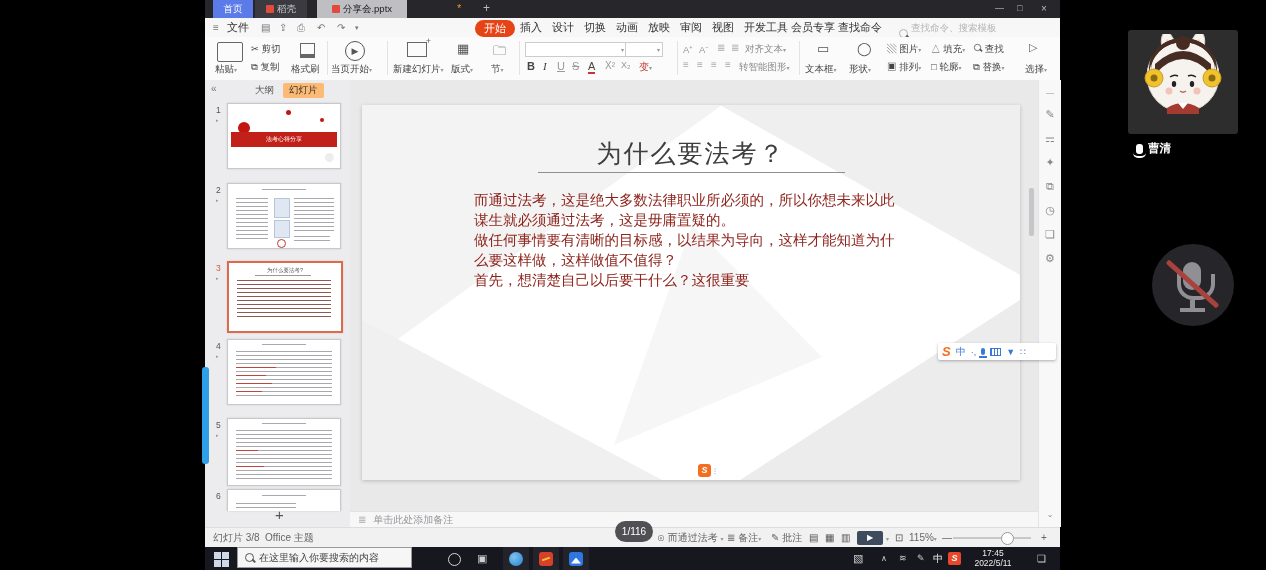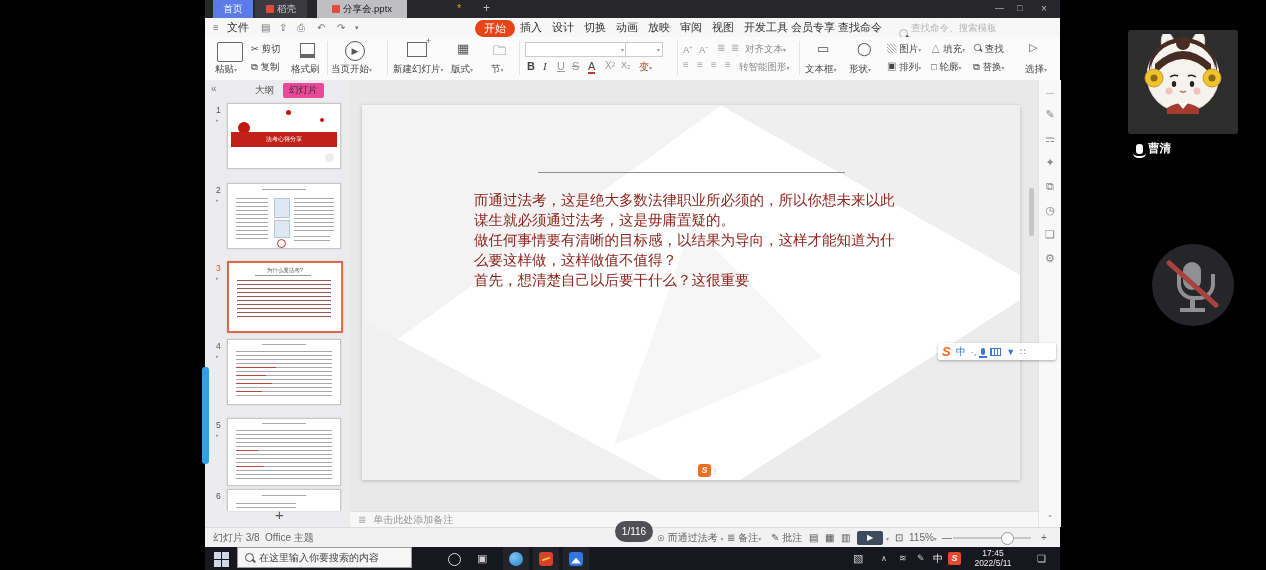--- a/index.html
+++ b/index.html
@@ -18,21 +18,21 @@
   .mico{color:#777;font-size:10px;line-height:19px;}
   .ribbon{left:0;top:37px;width:855px;height:43px;background:#fbfbfc;border-bottom:1px solid #dcdcdc;}
   .rlbl{font-size:9.5px;color:#444;white-space:nowrap;}
   .rico{color:#555;font-size:13px;}
   .caret{font-size:6px;color:#999;}
   .rsep{width:1px;background:#e3e3e3;top:4px;height:34px;}
   .ddl{background:#fff;border:1px solid #ccc;height:13px;font-size:8px;color:#999;display:flex;align-items:center;justify-content:flex-end;padding:0 2px;}
   
   .panel{left:0;top:80px;width:145px;height:447px;background:#ececee;border-right:1px solid #d9d9db;overflow:hidden;}
   .ptab{font-size:9.5px;color:#555;padding:1px 6px;border-radius:2px;}
-  .ptab.on{background:#ec4899;color:#333;}
+  .ptab.on{background:#fdba74;color:#333;}
   .thumb{left:22px;width:112px;background:#fff;border:1px solid #c8c8ca;box-shadow:0 0 2px rgba(0,0,0,.12);}
   .thumb.sel{border:2px solid #dd6a4a;}
   .tnum{font-size:8.5px;color:#555;}
   .tmark{font-size:5px;color:#999;}
   .lines-gray{background:repeating-linear-gradient(to bottom,#a9a9ad 0 1px,transparent 1px 4px);}
   .lines-dred{background:repeating-linear-gradient(to bottom,#8f5a54 0 1px,transparent 1px 4px);}
   .redline{height:1px;background:#c0453c;position:absolute;}
   
   .canvas{left:145px;top:80px;width:688px;height:431px;background:#e9e9ea;}
   .slide{left:12px;top:25px;width:658px;height:375px;background:#fff;box-shadow:0 1px 4px rgba(0,0,0,.2);overflow:hidden;}
@@ -251,20 +251,21 @@
   </div>
   <span class="a" style="left:70px;top:506px;font-size:15px;color:#555;">+</span>
 
   <div class="canvas a">
     <div class="slide a">
       <div class="poly" style="left:0;top:0;width:360px;height:260px;background:#f3f3f3;clip-path:polygon(0 0,100% 0,0 100%);"></div>
       <div class="poly" style="right:0;top:0;width:300px;height:170px;background:#efefef;clip-path:polygon(100% 0,100% 100%,0 0);"></div>
       <div class="poly" style="right:0;bottom:0;width:280px;height:180px;background:#ececec;clip-path:polygon(100% 100%,0 100%,100% 0);"></div>
       <div class="poly" style="left:0;bottom:0;width:300px;height:160px;background:#f0f0f0;clip-path:polygon(0 100%,100% 100%,0 0);"></div>
       <div class="poly" style="left:200px;top:120px;width:260px;height:220px;background:#f6f6f6;clip-path:polygon(50% 0,100% 60%,20% 100%);"></div>
+      <div class="stitle a" style="top:32px;">为什么要法考？</div>
       <div class="sule a" style="left:176px;top:67px;width:307px;"></div>
       <div class="sbody a" style="left:112px;top:85px;width:434px;">
         <div>而通过法考，这是绝大多数法律职业所必须的，所以你想未来以此谋生就必须通过法考，这是毋庸置疑的。</div>
         <div>做任何事情要有清晰的目标感，以结果为导向，这样才能知道为什么要这样做，这样做值不值得？</div>
         <div>首先，想清楚自己以后要干什么？这很重要</div>
       </div>
     </div>
   </div>
 
   <div class="a" style="left:824px;top:188px;width:5px;height:48px;background:#c6c6c8;border-radius:2px;"></div>

